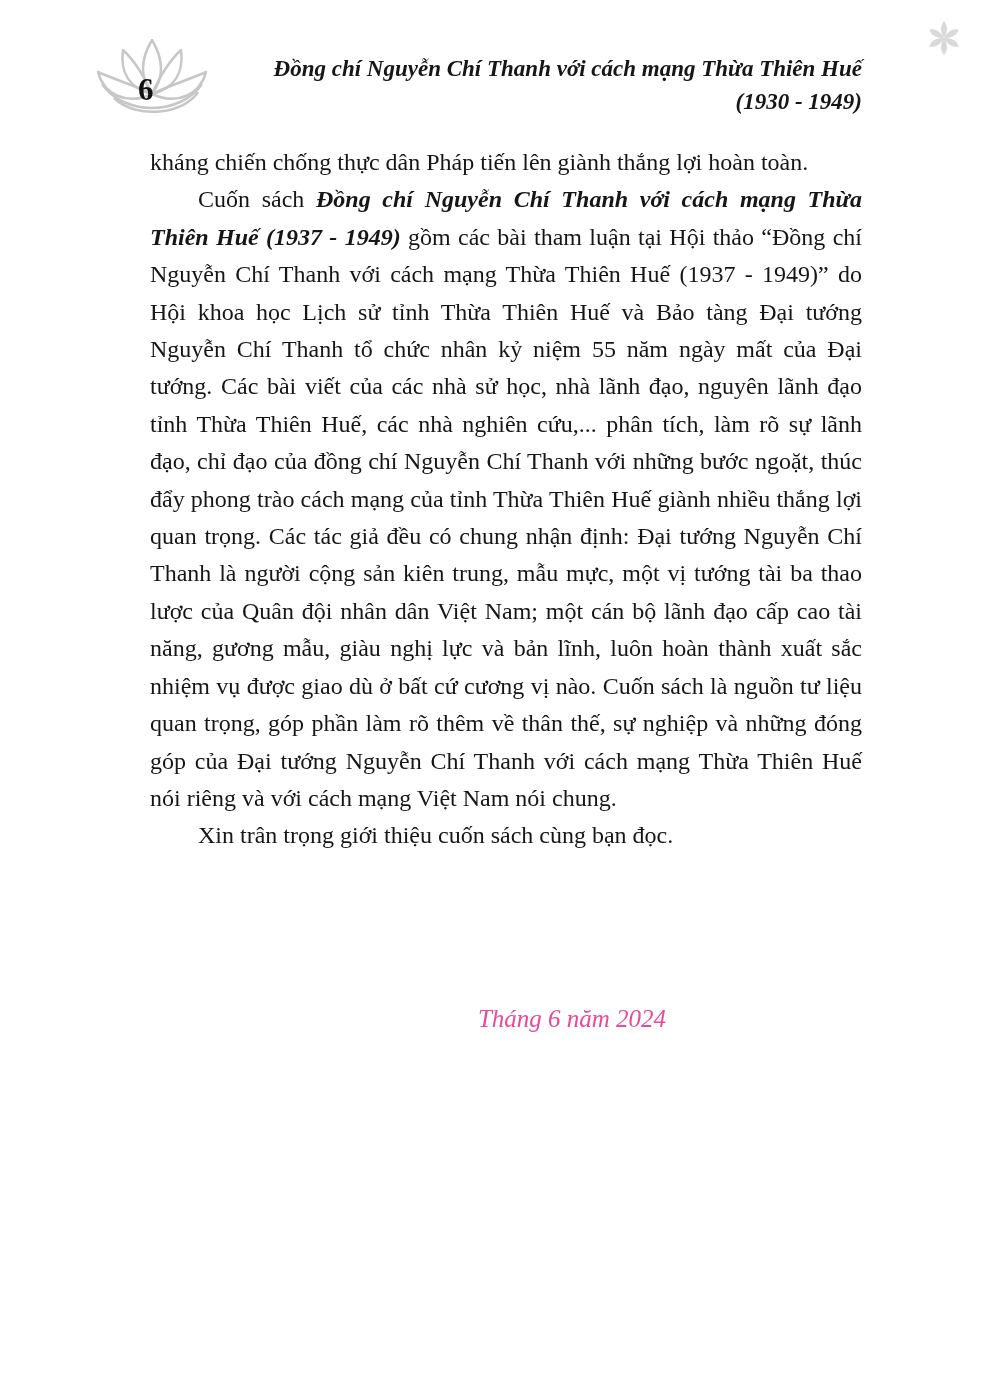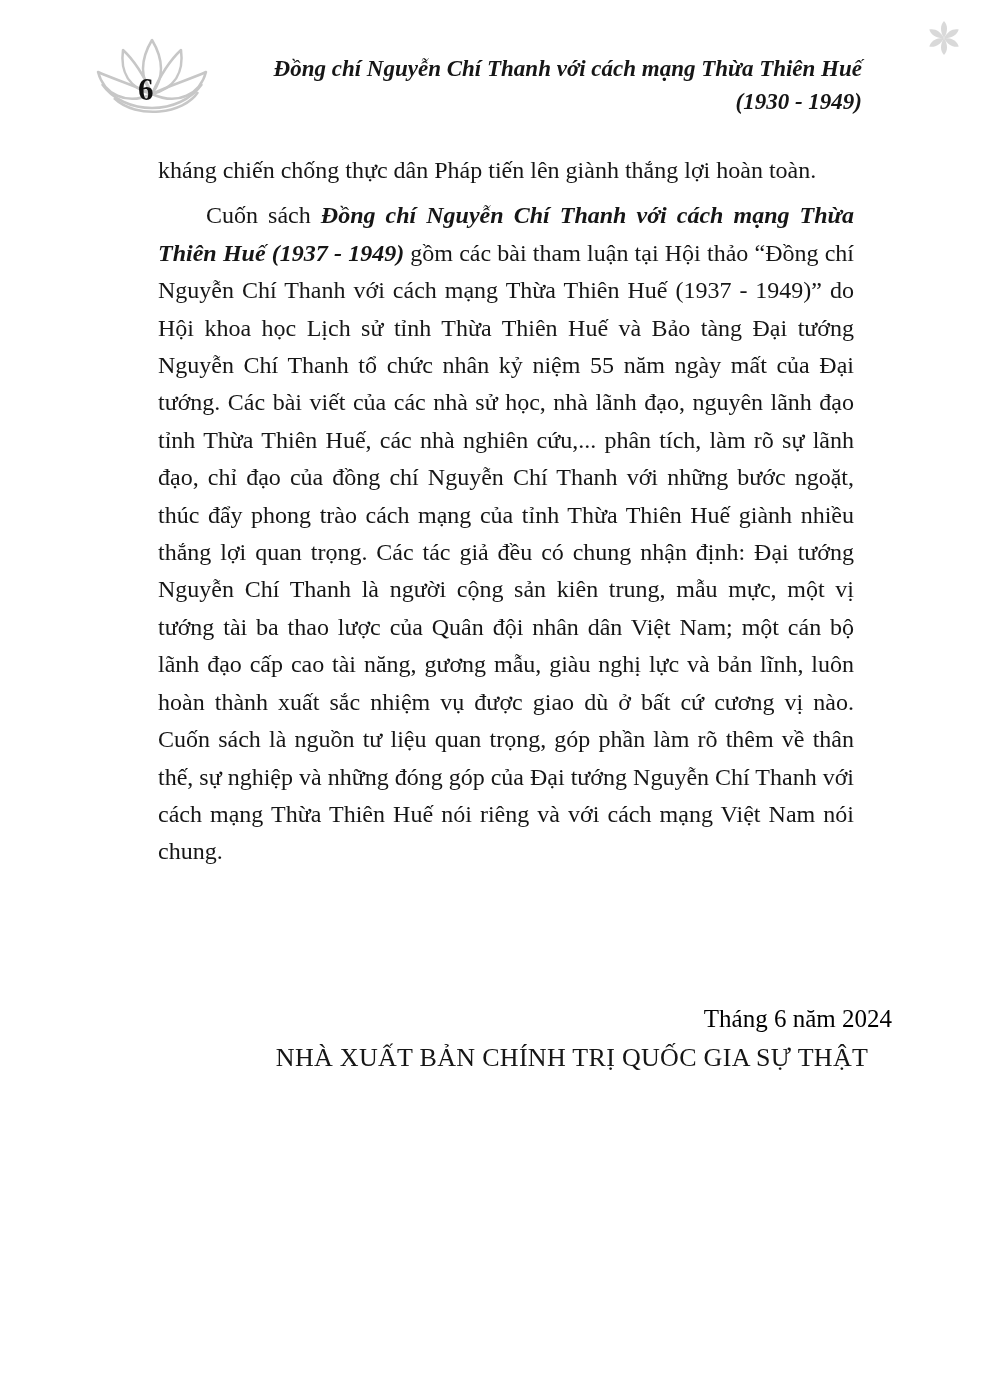--- a/index.html
+++ b/index.html
@@ -55,42 +55,42 @@
   .body-text {
     position: absolute;
     left: 150px;
     top: 144px;
     width: 712px;
     font-size: 24px;
     line-height: 37.4px;
     text-align: justify;
     color: #161616;
   }
-  .body-text p { margin: 8px; }
+  .body-text p { margin: 0; }
   .body-text p.indent { text-indent: 48px; }
   .bi { font-weight: bold; font-style: italic; }
 
   
   .signature {
     position: absolute;
     left: 150px;
     top: 1000px;
     width: 712px;
   }
   .signature-inner {
     width: 640px;
     margin-left: auto;
     transform: translateX(30px);
     text-align: center;
   }
   .sig-date {
+    font-style: italic;
     font-size: 25px;
     line-height: 38px;
-    color: #000000;
-    text-align: right;
+    color: #ec4899;
   }
   .sig-publisher {
     font-size: 26px;
     line-height: 40px;
     letter-spacing: 0.3px;
     color: #161616;
     white-space: nowrap;
   }
 </style>
 </head>
@@ -146,23 +146,23 @@
             <path d="M20,20 C16,14 16,7 20,3 C24,7 24,14 20,20 Z"></path>
           </g>
       </g>
     </svg>
   </div>
 
   <div class="body-text">
     <div>
         <p class=""><span>kháng chiến chống thực dân Pháp tiến lên giành thắng lợi hoàn toàn.</span></p>
         <p class="indent"><span>Cuốn sách </span><span class="bi">Đồng chí Nguyễn Chí Thanh với cách mạng Thừa Thiên Huế (1937 - 1949) </span><span>gồm các bài tham luận tại Hội thảo “Đồng chí Nguyễn Chí Thanh với cách mạng Thừa Thiên Huế (1937 - 1949)” do Hội khoa học Lịch sử tỉnh Thừa Thiên Huế và Bảo tàng Đại tướng Nguyễn Chí Thanh tổ chức nhân kỷ niệm 55 năm ngày mất của Đại tướng. Các bài viết của các nhà sử học, nhà lãnh đạo, nguyên lãnh đạo tỉnh Thừa Thiên Huế, các nhà nghiên cứu,... phân tích, làm rõ sự lãnh đạo, chỉ đạo của đồng chí Nguyễn Chí Thanh với những bước ngoặt, thúc đẩy phong trào cách mạng của tỉnh Thừa Thiên Huế giành nhiều thắng lợi quan trọng. Các tác giả đều có chung nhận định: Đại tướng Nguyễn Chí Thanh là người cộng sản kiên trung, mẫu mực, một vị tướng tài ba thao lược của Quân đội nhân dân Việt Nam; một cán bộ lãnh đạo cấp cao tài năng, gương mẫu, giàu nghị lực và bản lĩnh, luôn hoàn thành xuất sắc nhiệm vụ được giao dù ở bất cứ cương vị nào. Cuốn sách là nguồn tư liệu quan trọng, góp phần làm rõ thêm về thân thế, sự nghiệp và những đóng góp của Đại tướng Nguyễn Chí Thanh với cách mạng Thừa Thiên Huế nói riêng và với cách mạng Việt Nam nói chung.</span></p>
+        <p class="indent"><span>Xin trân trọng giới thiệu cuốn sách cùng bạn đọc.</span></p>
       </div>
   </div>
 
   <div class="signature">
     <div class="signature-inner">
       <div class="sig-date">Tháng 6 năm 2024</div>
-      <div class="sig-publisher">NHÀ XUẤT BẢN CHÍNH TRỊ QUỐC GIA SỰ THẬT</div>
     </div>
   </div>
 
 </div>
 
 </body></html>

